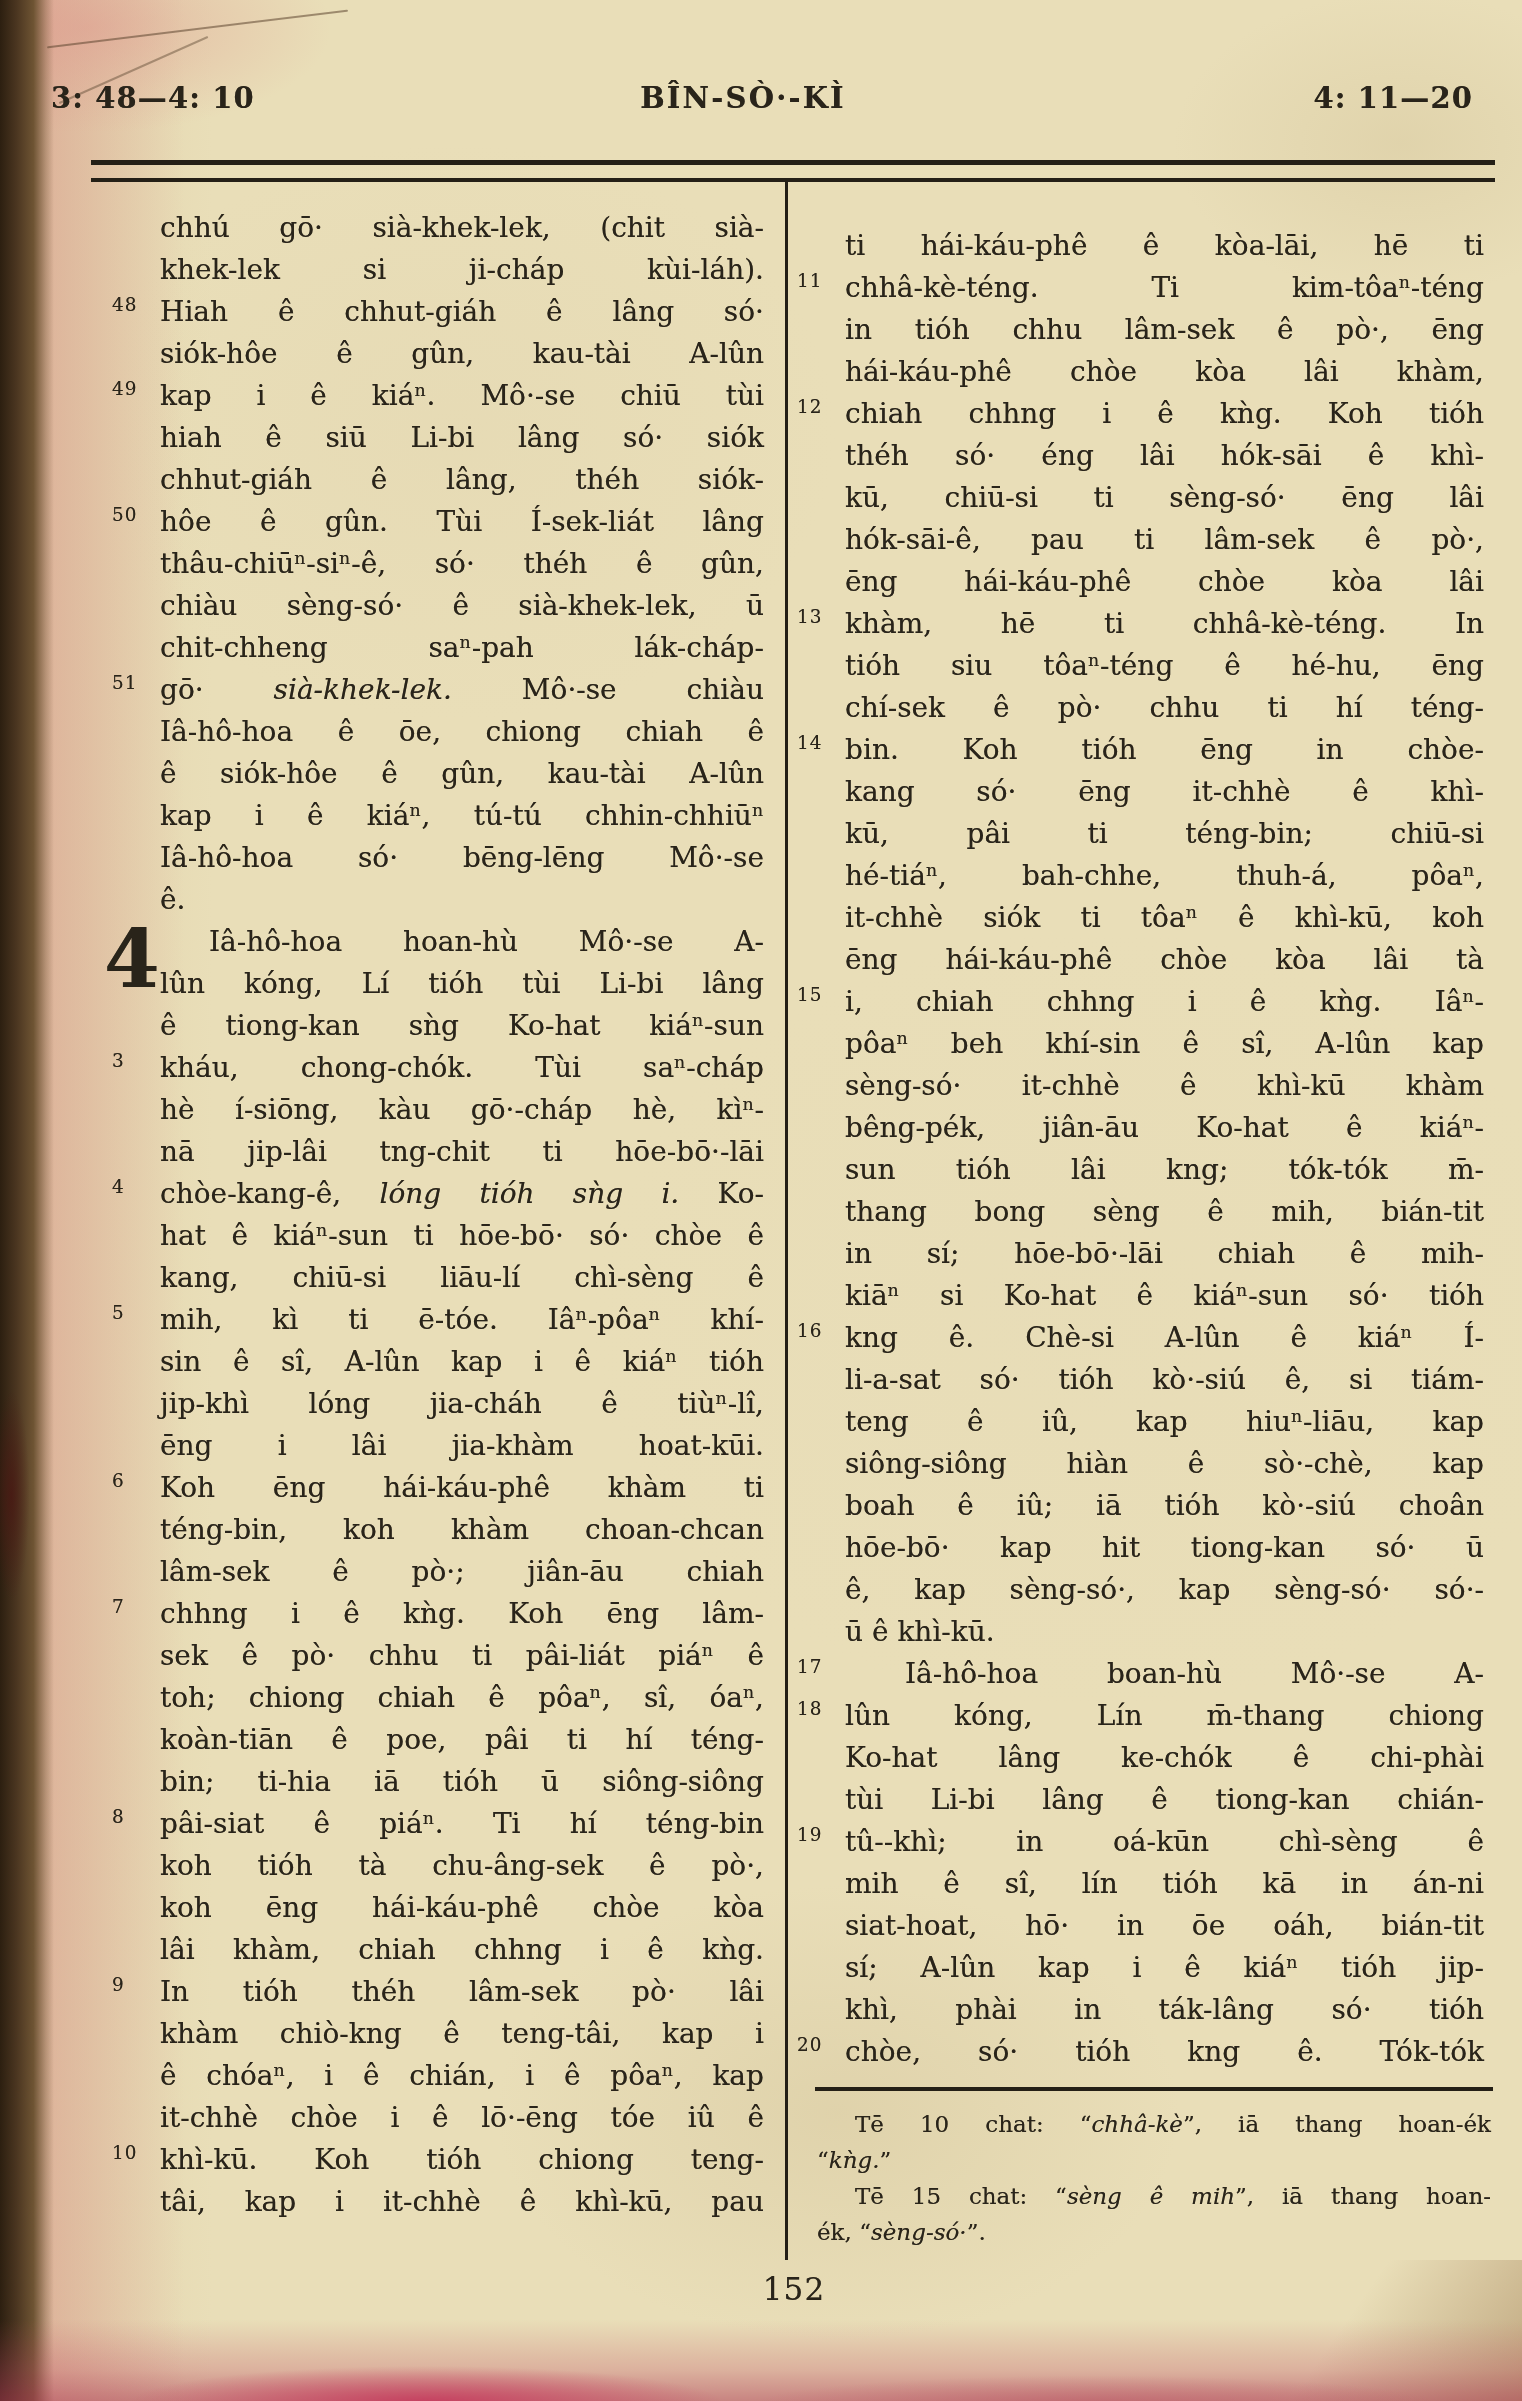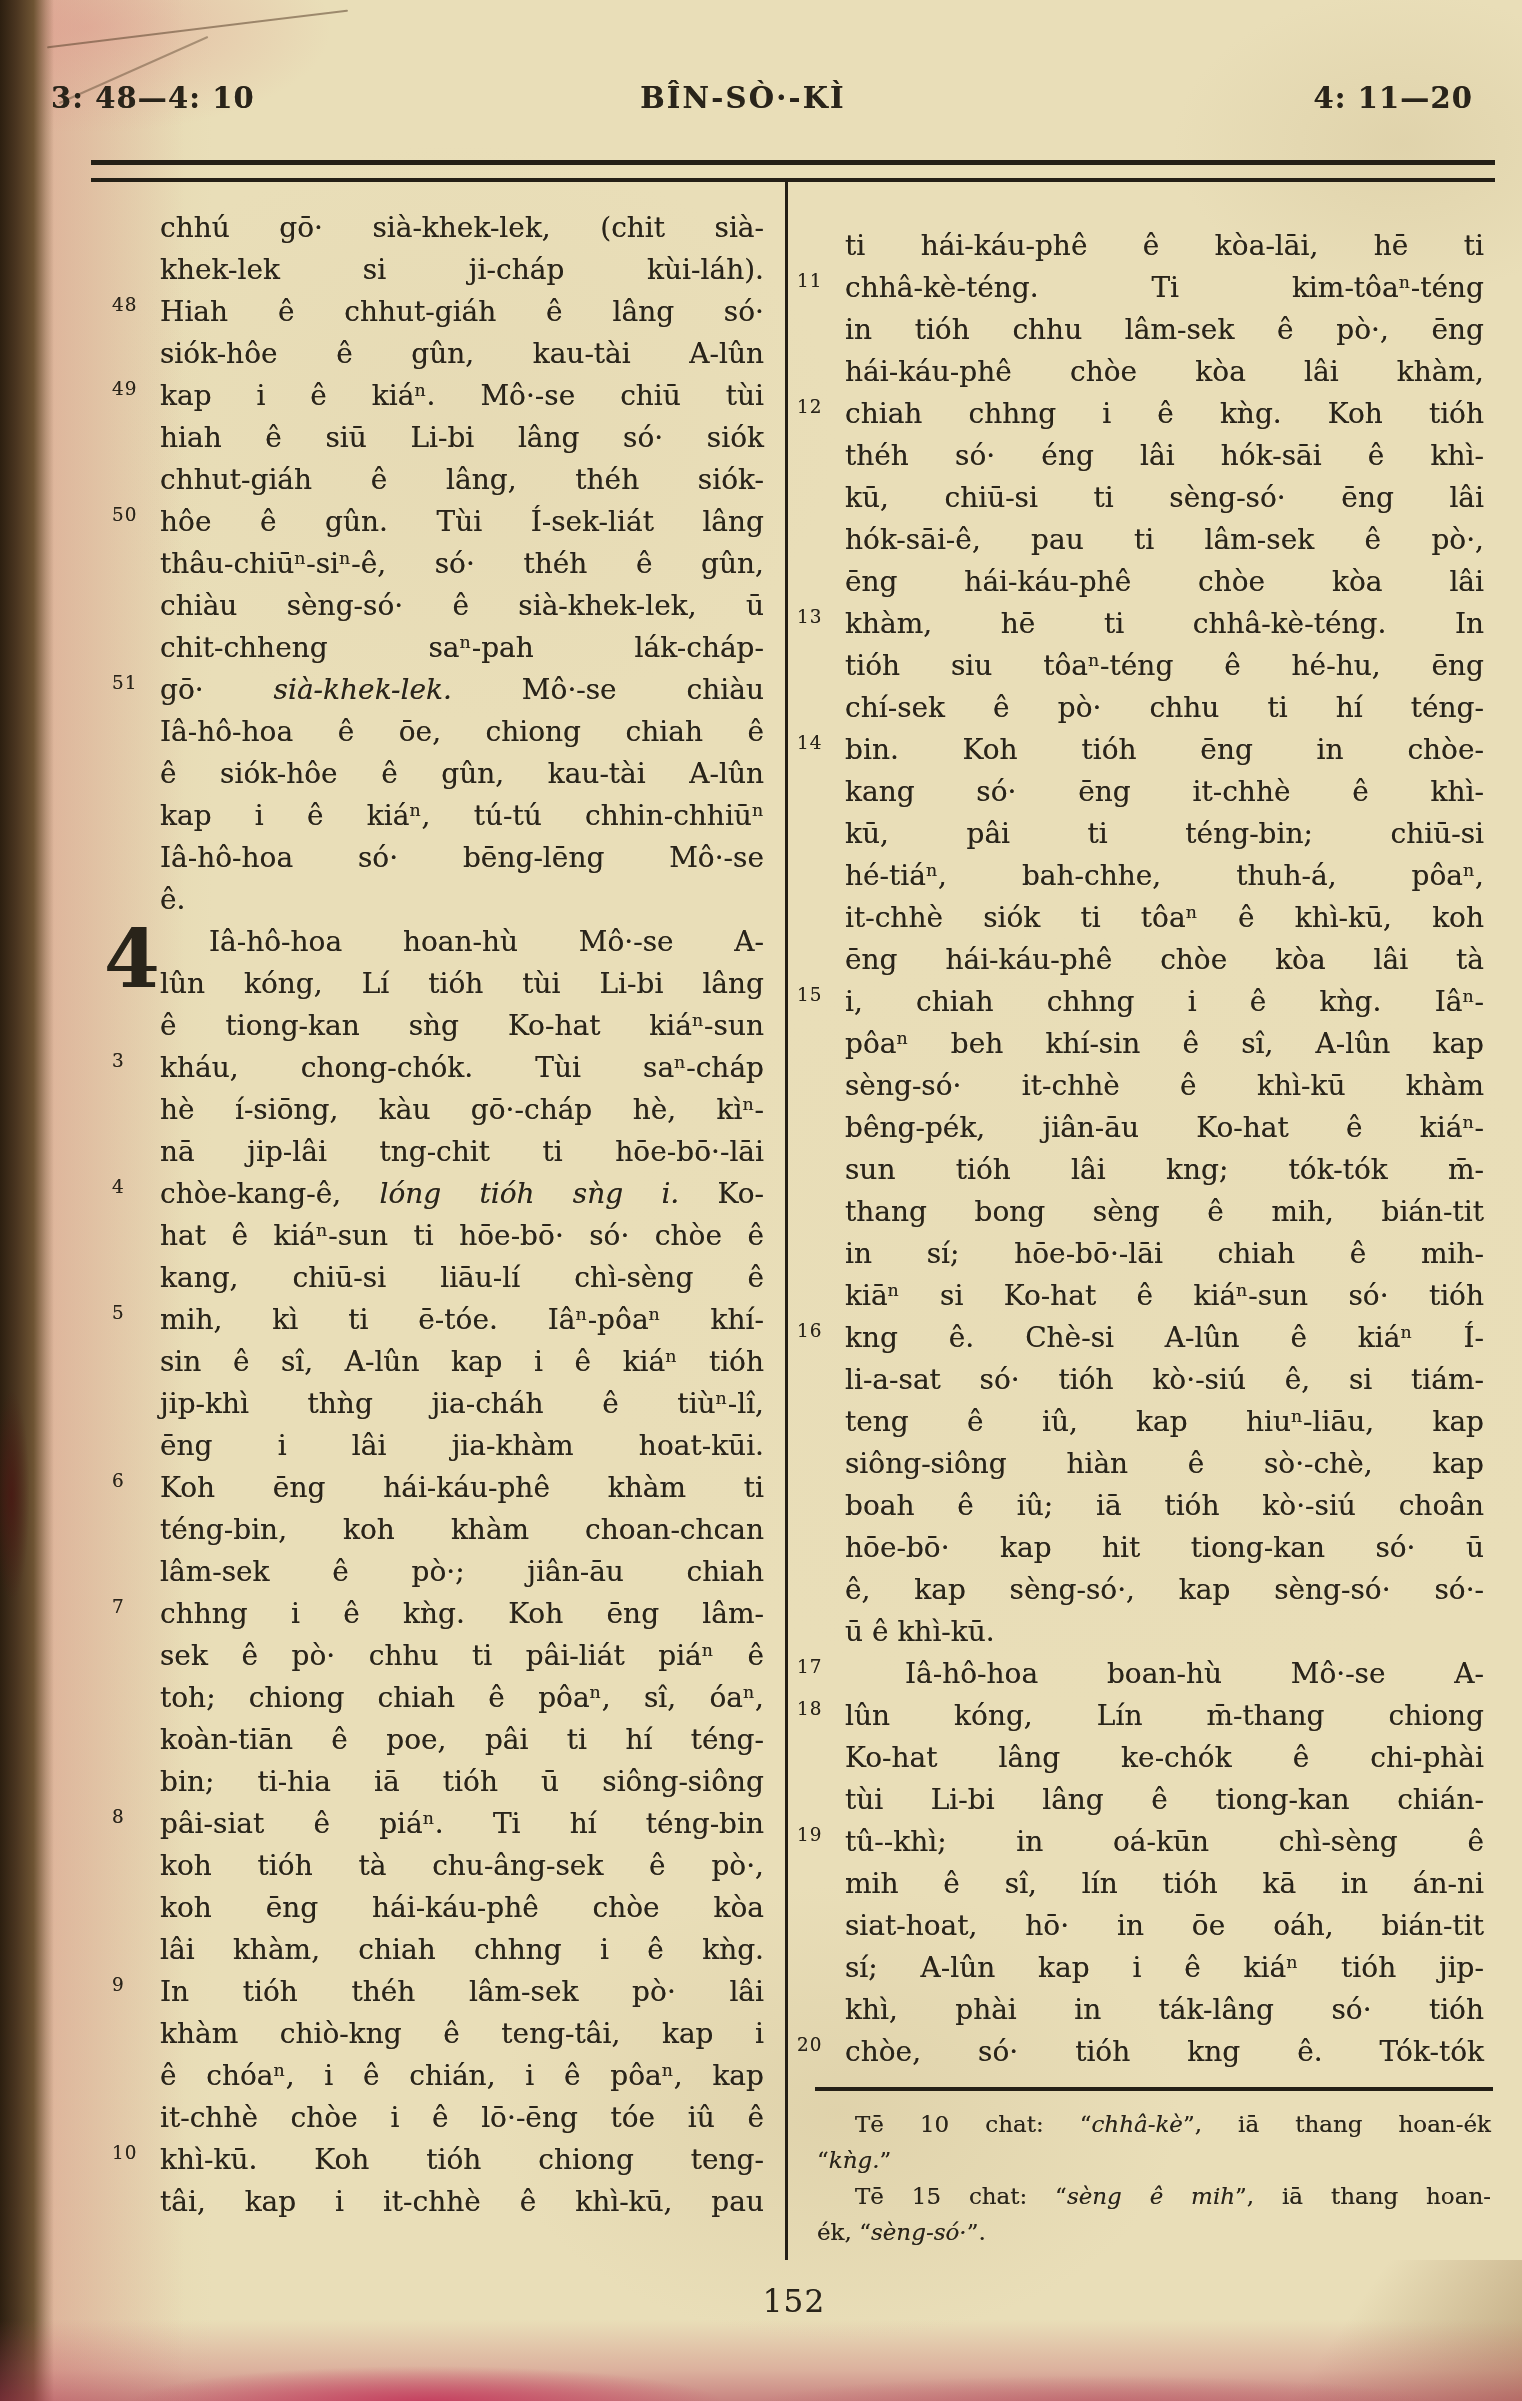--- a/index.html
+++ b/index.html
@@ -50,21 +50,21 @@
   .txt{display:block;line-height:42px;text-align:justify;text-align-last:justify;white-space:normal;}
   .line.last .txt{text-align:left;text-align-last:left;}
   .it{font-style:italic;}
   .vnum{position:absolute;left:-48px;top:3.3px;width:41px;font-size:18.4px;line-height:21.7px;letter-spacing:1.1px;}
   .chap{position:absolute;left:-56px;top:-2.2px;font-size:80px;line-height:80px;font-weight:bold;}
   .footnote-rule{position:absolute;left:815px;top:2087px;width:678px;height:3.8px;background:#241f16;z-index:6;}
   .footnotes{position:absolute;left:817px;top:2106px;width:674px;z-index:6;font-size:23px;}
   .footnotes .line{height:36px;}
   .footnotes .txt{line-height:36px;}
   .page-number{position:absolute;left:794px;top:2271px;transform:translateX(-50%);
-    font-size:31px;letter-spacing:1.1px;z-index:6;margin-top:12px;}
+    font-size:31px;letter-spacing:1.1px;z-index:6;}
 </style>
 </head>
 <body>
 
 <div class="page">
 
   <div class="spine"></div>
   <div class="spine-blot"></div>
   <div class="gutter-tint"></div>
   <div class="corner-tint-tl"></div>
@@ -165,21 +165,21 @@
         <span class="txt"><span>kang, chiū-si liāu-lí chì-sèng ê</span></span>
       </div>
       <div class="line">
         <span class="vnum">5</span>
         <span class="txt"><span>mih, kì ti ē-tóe. Iâⁿ-pôaⁿ khí-</span></span>
       </div>
       <div class="line">
         <span class="txt"><span>sin ê sî, A-lûn kap i ê kiáⁿ tióh</span></span>
       </div>
       <div class="line">
-        <span class="txt"><span>jip-khì thǹg jia-cháh ê tiùⁿ-lî,</span></span>
+        <span class="txt"><span>jip-khì lóng jia-cháh ê tiùⁿ-lî,</span></span>
       </div>
       <div class="line">
         <span class="txt"><span>ēng i lâi jia-khàm hoat-kūi.</span></span>
       </div>
       <div class="line">
         <span class="vnum">6</span>
         <span class="txt"><span>Koh ēng hái-káu-phê khàm ti</span></span>
       </div>
       <div class="line">
         <span class="txt"><span>téng-bin, koh khàm choan-chcan</span></span>

